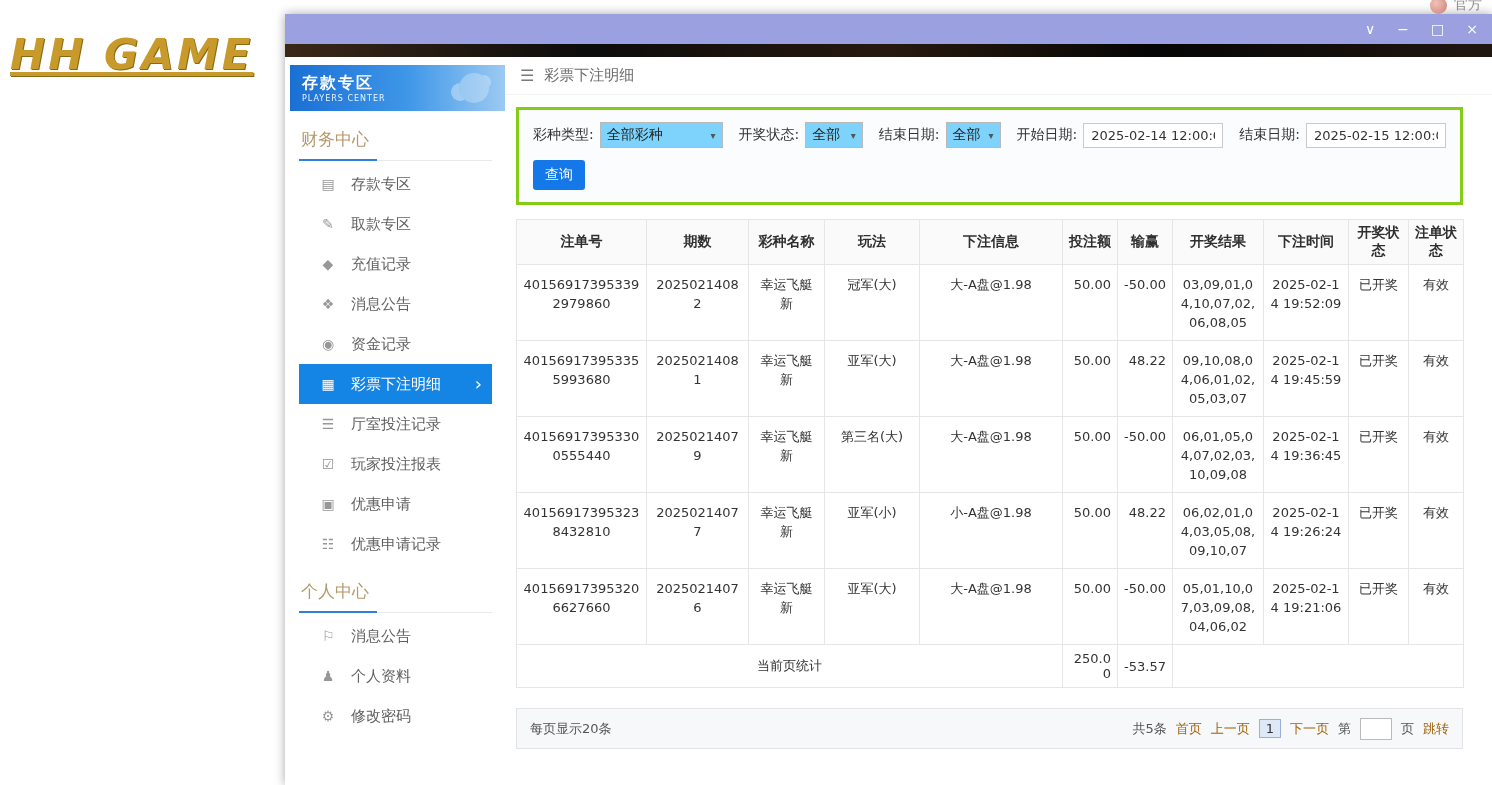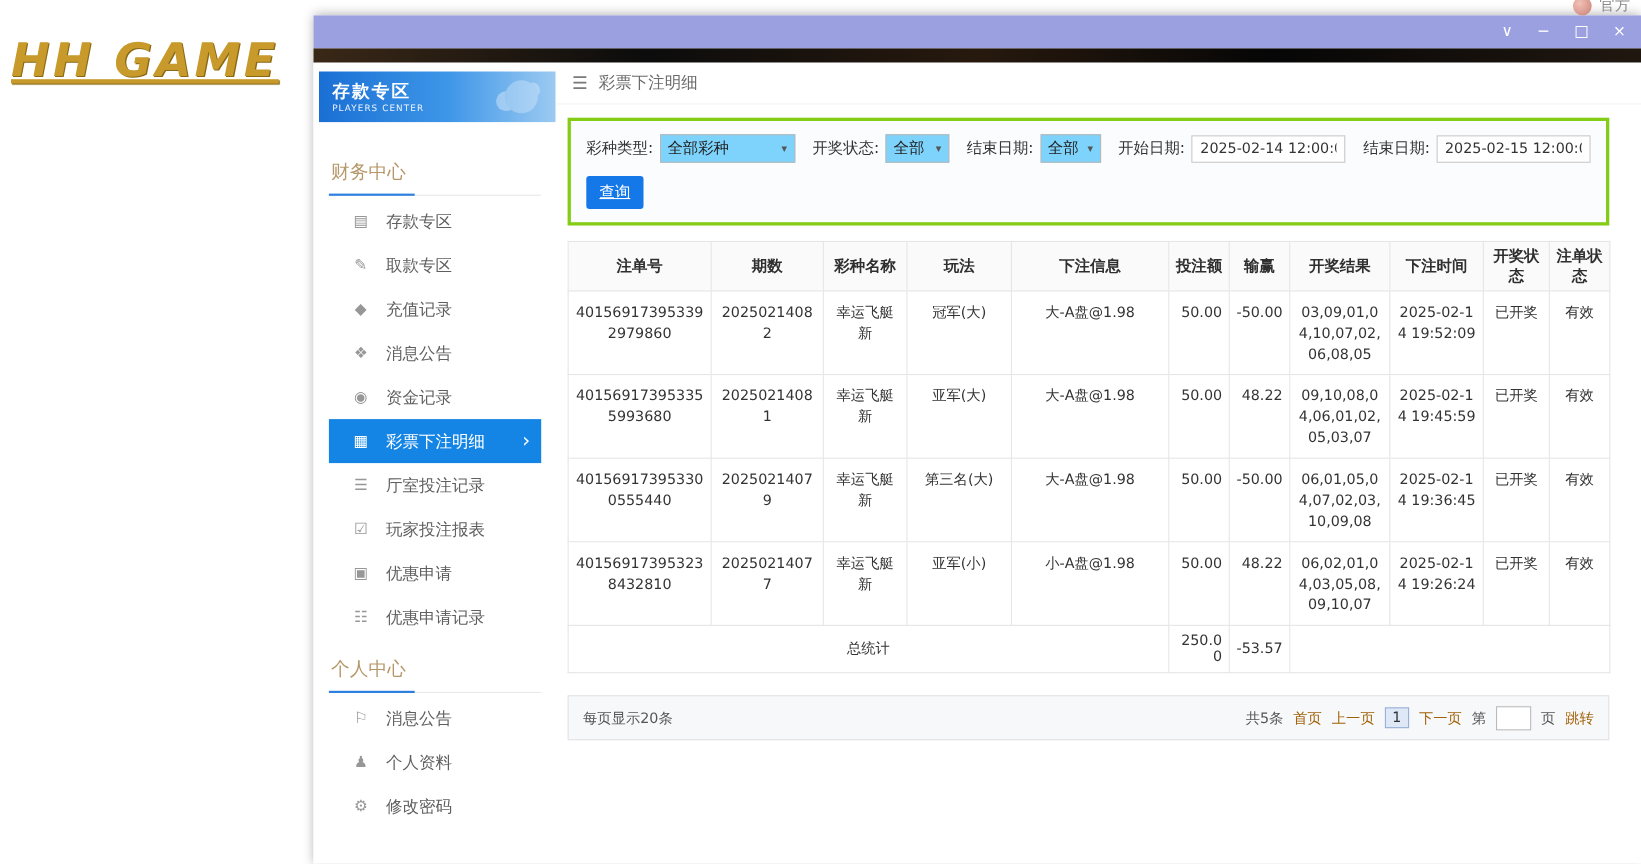--- a/index.html
+++ b/index.html
@@ -30,21 +30,21 @@
   
   .sidebar { width:221px; background:#fff; flex:0 0 221px; overflow:hidden; }
   .sidebar-header { margin:8px 1px 0 5px; height:46px; position:relative;
     background:linear-gradient(90deg,#1a6fd4,#3f97e8 55%,#9ccaf2);
     display:flex; align-items:center; padding-left:12px; overflow:hidden; }
   .sh-title { color:#fff; font-size:16px; font-weight:bold; letter-spacing:2px; }
   .sh-sub { color:#eaf4ff; font-size:8px; letter-spacing:1px; }
   .controller-icon { position:absolute; right:16px; top:8px; width:30px; height:30px;
     border-radius:50%; background:rgba(255,255,255,.28);
     box-shadow:-14px 4px 0 -6px rgba(255,255,255,.35), 10px -6px 0 -8px rgba(255,255,255,.3); }
-  .section { padding:18px 14px; }
+  .section { padding:1px 14px; }
   .section-title { position:relative; padding:16px 2px 9px 2px; margin-bottom:3px;
     color:#b5986a; font-size:17px; border-bottom:1px solid #e9e9e9; }
   .section-title::after { content:""; position:absolute; left:0; bottom:-1px;
     width:78px; height:2px; background:#2d7fe0; }
   .menu-item { height:40px; display:flex; align-items:center; gap:14px;
     padding-left:20px; color:#5f5f5f; font-size:15px; cursor:pointer; }
   .mi-icon { width:18px; text-align:center; color:#979797; font-size:14px; }
   .menu-item.active { background:#1585e5; color:#fff; }
   .menu-item.active .mi-icon { color:#fff; }
   .mi-chevron { margin-left:auto; margin-right:10px; color:#fff; font-size:18px; line-height:1; }
@@ -62,21 +62,21 @@
   .fgap { margin-left:10px; }
   .select { border:1px solid #b9b9b9; background:#7dd3fc; height:26px;
     display:inline-flex; align-items:center; justify-content:space-between;
     padding:0 6px; cursor:pointer; font-size:14px; color:#222; }
   .arrow { font-size:10px; color:#555; margin-left:8px; }
   .date-input { border:1px solid #c9c9c9; height:25px; width:140px;
     padding:0 7px; font-size:13px; color:#333;
     font-family:"DejaVu Sans","Liberation Sans",sans-serif; }
   .query-btn { margin-top:12px; width:52px; height:30px; background:#1478e8;
     color:#fff; border:none; border-radius:3px; font-size:14px; cursor:pointer;
-    font-family:"DejaVu Sans","Liberation Sans",sans-serif;text-decoration:underline; }
+    font-family:"DejaVu Sans","Liberation Sans",sans-serif; }
 
   
   table.bet-table { margin:14px 29px 0 10px; width:947px; border-collapse:collapse;
     table-layout:fixed; font-size:13px; color:#333; }
   .bet-table th, .bet-table td { border:1px solid #e6e6e6; text-align:center;
     padding:6px 6px; word-break:break-all; }
   .bet-table th { background:#fafafa; height:40px; font-size:14px;
     font-weight:600; color:#2f2f2f; padding:4px 2px; }
   .bet-table tr.data td { height:76px; vertical-align:top; padding-top:11px; line-height:1.45; }
   .bet-table td.num, .bet-table th.num { text-align:right; }
@@ -292,22 +292,35 @@
           <td>幸运飞艇新</td>
           <td>亚军(小)</td>
           <td>小-A盘@1.98</td>
           <td class="num">50.00</td>
           <td class="num">48.22</td>
           <td>06,02,01,04,03,05,08,09,10,07</td>
           <td>2025-02-14 19:26:24</td>
           <td>已开奖</td>
           <td>有效</td>
         </tr>
+        <tr class="data">
+          <td>401569173953206627660</td>
+          <td>20250214076</td>
+          <td>幸运飞艇新</td>
+          <td>亚军(大)</td>
+          <td>大-A盘@1.98</td>
+          <td class="num">50.00</td>
+          <td class="num">-50.00</td>
+          <td>05,01,10,07,03,09,08,04,06,02</td>
+          <td>2025-02-14 19:21:06</td>
+          <td>已开奖</td>
+          <td>有效</td>
+        </tr>
         <tr class="summary">
-          <td colspan="5">总统计</td>
+          <td colspan="5">当前页统计</td>
           <td class="num">250.00</td>
           <td class="num">-53.57</td>
           <td colspan="4"></td>
         </tr>
       </tbody>
         </table>
 
       <div class="pagination">
         <span>每页显示20条</span>
         <div class="pag-right">

